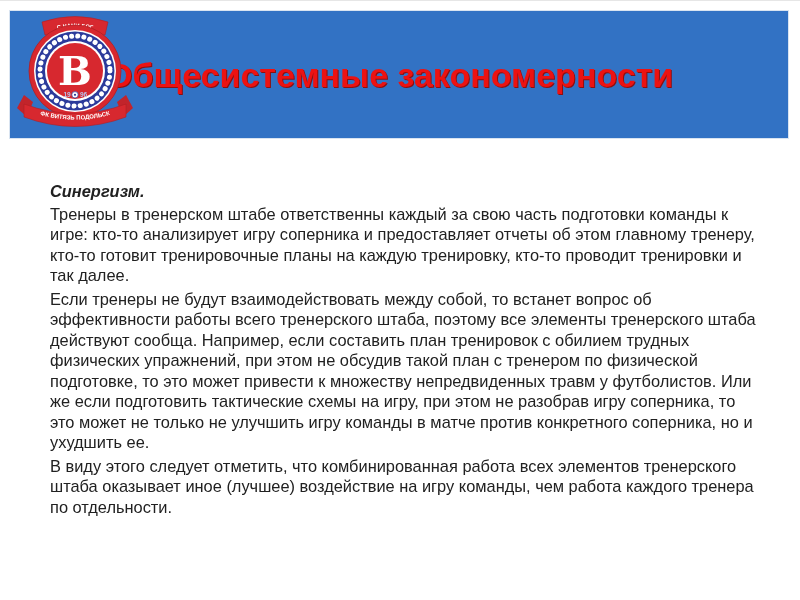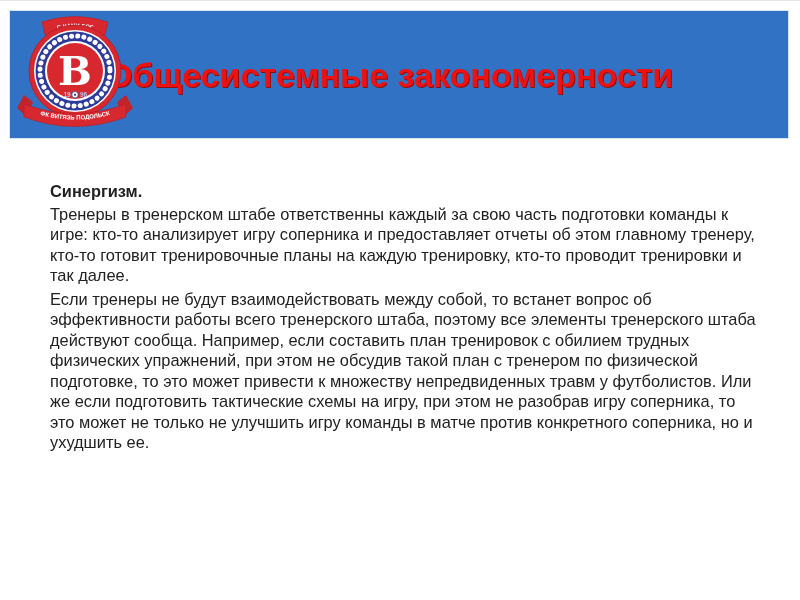--- a/index.html
+++ b/index.html
@@ -53,20 +53,21 @@
     left: 50px;
     top: 180px;
     width: 714px;
     color: #212121;
     font-size: 16.4px;
     line-height: 20.5px;
   }
   .content .heading {
     font-weight: bold;
     margin: 0 0 2px 0;
+    font-style: italic;
   }
   .content p.para {
     margin: 2px 0 3px 0;
   }
 </style>
 </head>
 <body>
 
 <div class="slide">
 
@@ -110,15 +111,16 @@
       <text font-size="6" font-weight="bold" fill="#ffffff">
         <textPath href="#bottomArcPath" startOffset="50%" text-anchor="middle">ФК ВИТЯЗЬ ПОДОЛЬСК</textPath>
       </text>
     </g>
   </svg>
 
   <div class="content">
     <p class="heading">Синергизм.</p>
     <p class="para">Тренеры в тренерском штабе ответственны каждый за свою часть подготовки команды к игре: кто-то анализирует игру соперника и предоставляет отчеты об этом главному тренеру, кто-то готовит тренировочные планы на каждую тренировку, кто-то проводит тренировки и так далее.</p>
     <p class="para">Если тренеры не будут взаимодействовать между собой, то встанет вопрос об эффективности работы всего тренерского штаба, поэтому все элементы тренерского штаба действуют сообща. Например, если составить план тренировок с обилием трудных физических упражнений, при этом не обсудив такой план с тренером по физической подготовке, то это может привести к множеству непредвиденных травм у футболистов. Или же если подготовить тактические схемы на игру, при этом не разобрав игру соперника, то это может не только не улучшить игру команды в матче против конкретного соперника, но и ухудшить ее.</p>
+    <p class="para">В виду этого следует отметить, что комбинированная работа всех элементов тренерского штаба оказывает иное (лучшее) воздействие на игру команды, чем работа каждого тренера по отдельности.</p>
   </div>
 
 </div>
 
 </body></html>

